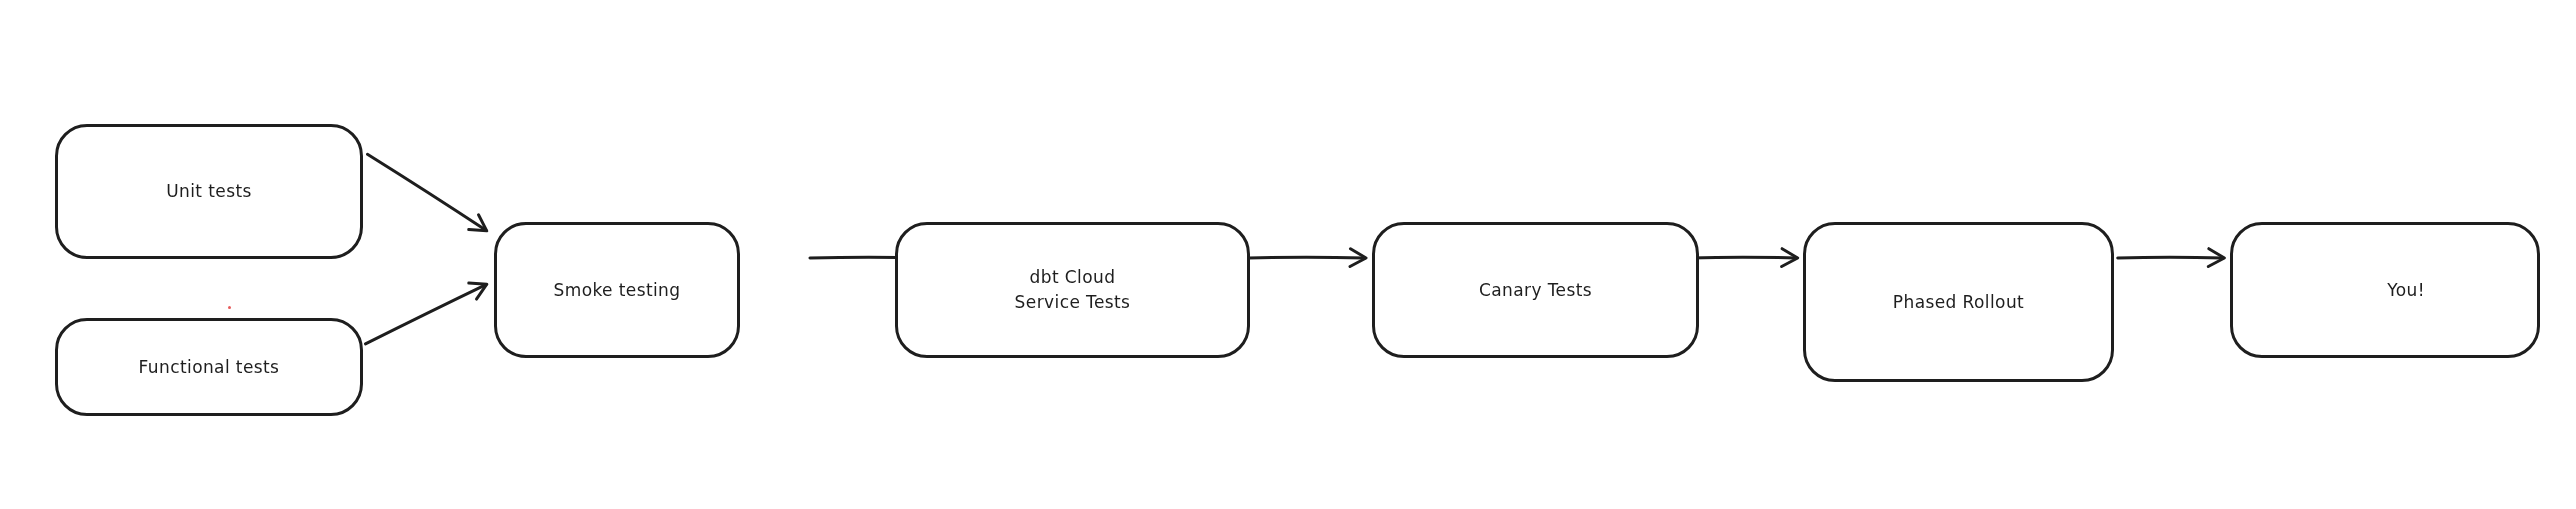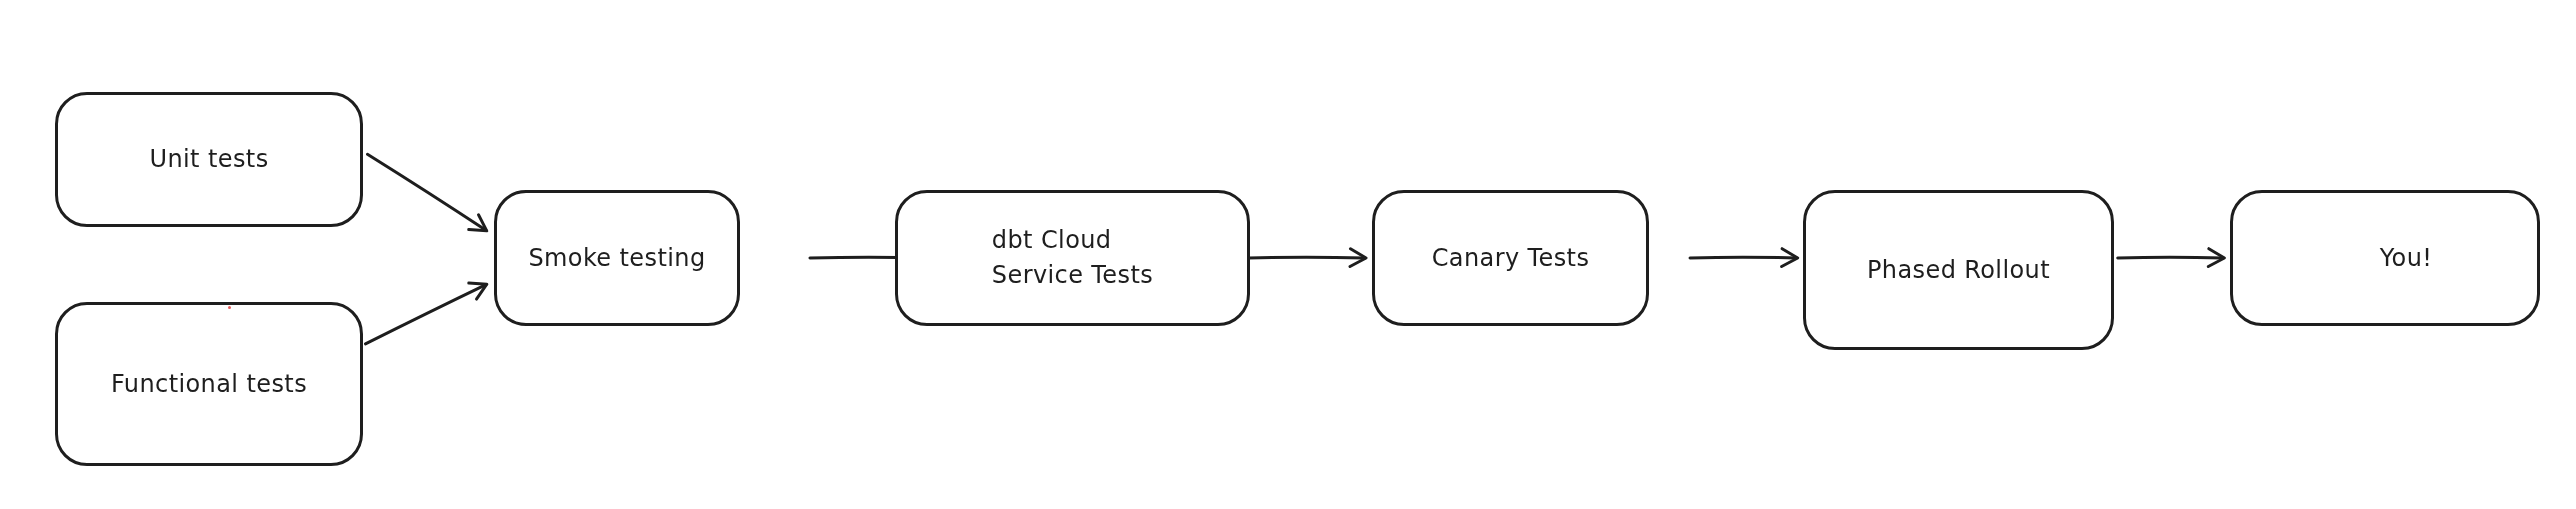--- a/index.html
+++ b/index.html
@@ -22,25 +22,27 @@
   }
   .node{
     position:absolute;
     box-sizing:border-box;
     border:3px solid var(--stroke);
     border-radius:32px;
     background:var(--bg);
     display:flex;
     align-items:center;
     justify-content:center;
+    text-align:center;
     color:var(--stroke);
-    font-size:24px;
+    font-size:17px;
     line-height:1.45;
     letter-spacing:0.4px;
     white-space:pre-line;
+    margin-top:32px;
   }
   .stray-dot{
     position:absolute;
     width:3px;height:3px;
     border-radius:50%;
     background:#e03131;
     opacity:.8;
   }
 </style>
 </head>
@@ -59,28 +61,28 @@
       <path d="M370,348 Q434,316 492,288" marker-end="url(#arrowhead)"></path>
       <path d="M820,261 Q880,259.5 938,261" marker-end="url(#arrowhead)"></path>
       <path d="M1264,261 Q1322,259.5 1382,261" marker-end="url(#arrowhead)"></path>
       <path d="M1711,261 Q1764,259.5 1819,261" marker-end="url(#arrowhead)"></path>
       <path d="M2144,261 Q2196,259.5 2251,261" marker-end="url(#arrowhead)"></path>
     </g>
   </svg>
 
   <div class="node" style="left:55px;  top:92px;  width:308px; height:135px;">Unit tests</div>
 
-  <div class="node" style="left:55px;  top:302px; width:308px; height:164px;">Functional tests</div>
+  <div class="node" style="left:55px;  top:286px; width:308px; height:98px;">Functional tests</div>
 
   <div class="node" style="left:494px; top:190px; width:246px; height:136px;">Smoke testing</div>
 
   <div class="node" style="left:895px; top:190px; width:355px; height:136px;">dbt Cloud
 Service Tests</div>
 
-  <div class="node" style="left:1372px;top:190px; width:277px; height:136px;">Canary Tests</div>
+  <div class="node" style="left:1372px;top:190px; width:327px; height:136px;">Canary Tests</div>
 
   <div class="node" style="left:1803px;top:190px; width:311px; height:160px;">Phased Rollout</div>
 
   <div class="node" style="left:2230px;top:190px; width:310px; height:136px;padding-left:42px;">You!</div>
 
   <div class="stray-dot" style="left: 228px; top: 306px; background: rgb(224, 49, 49);"></div>
 
 </div>
 
 

